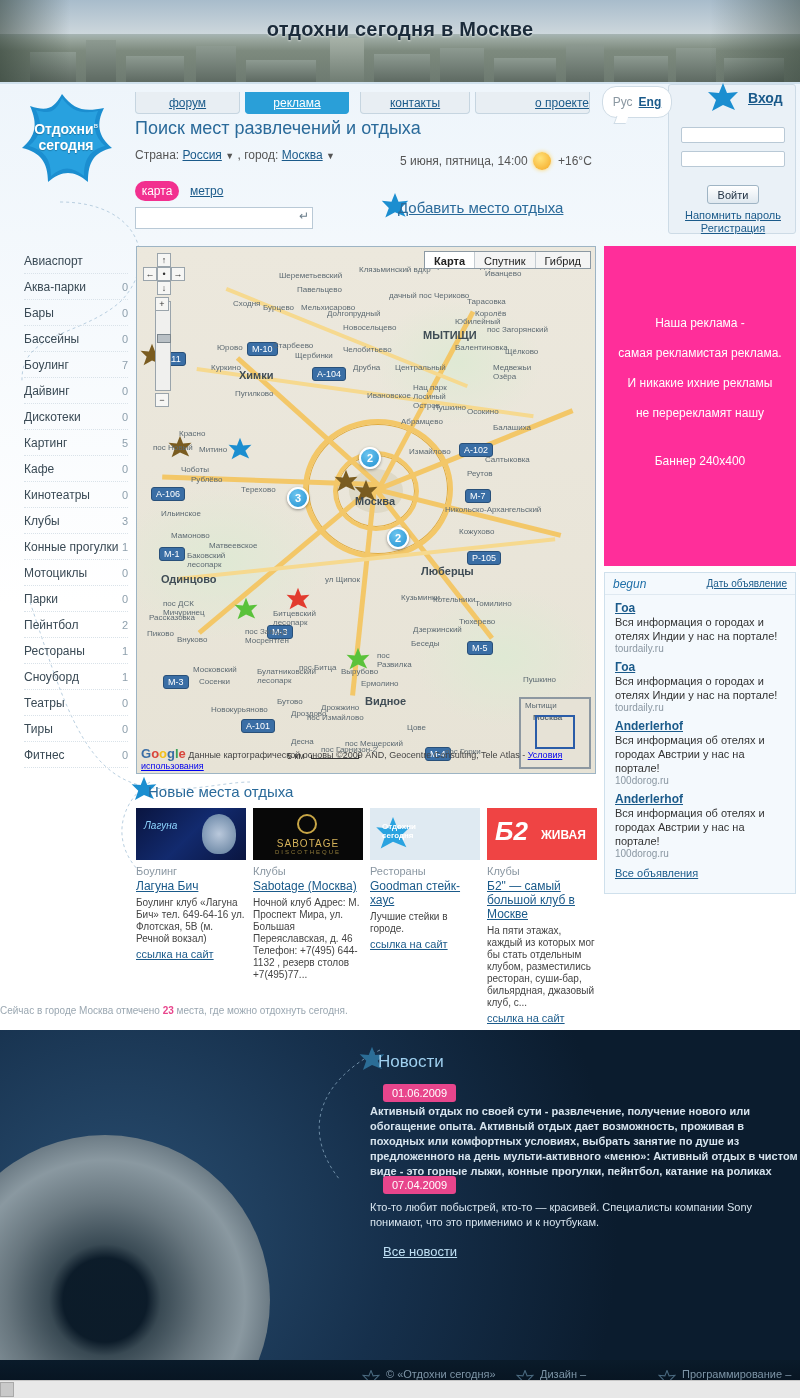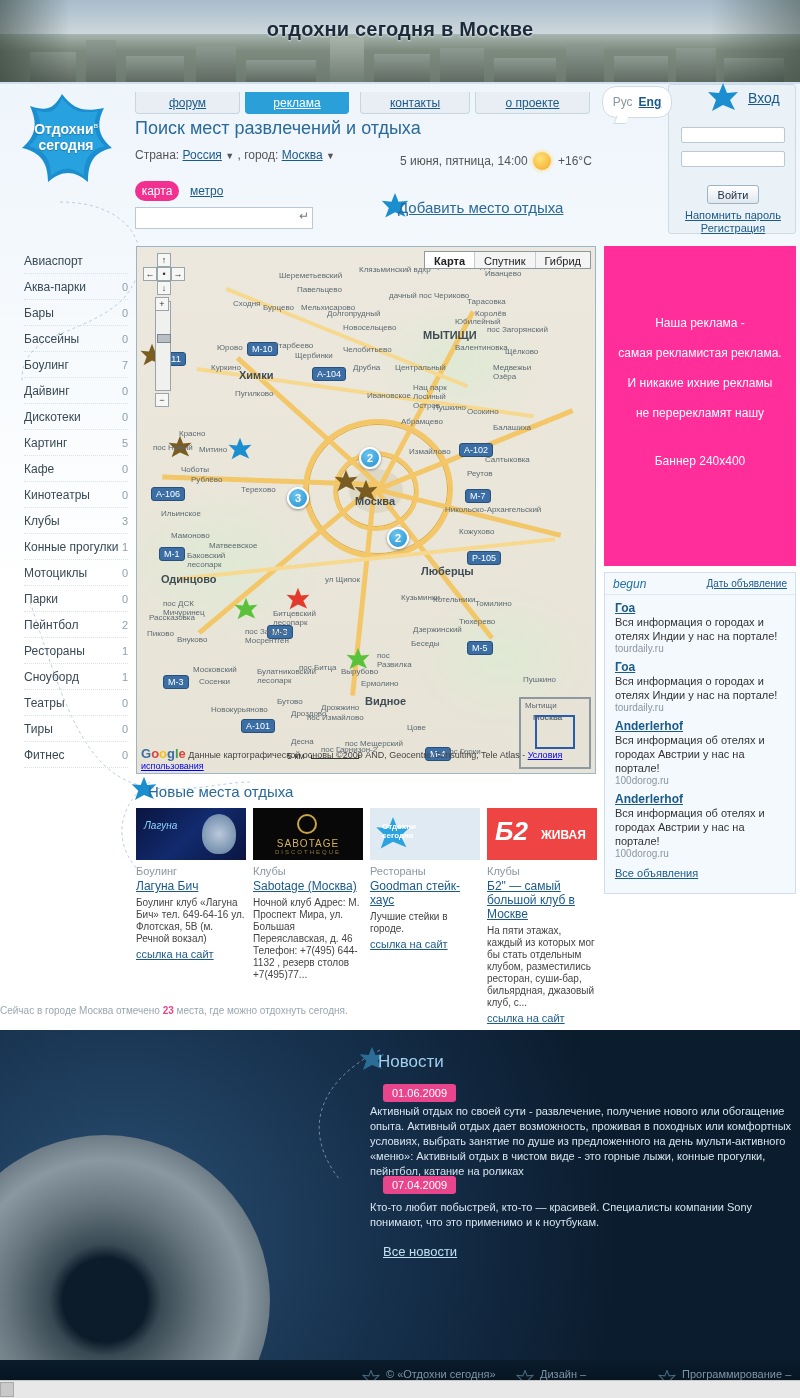--- a/index.html
+++ b/index.html
@@ -93,21 +93,21 @@
   .login-box {
     position:absolute; left:668px; top:84px; width:128px; height:150px;
     background:#eaf1f7; border:1px solid #cddbe6; border-radius:3px;
     z-index:9;
   }
   .login-star {
     position:absolute; left:706px; top:82px; width:34px; height:34px; z-index:12;
   }
   .login-label {
     position:absolute; left:748px; top:90px; font-size:14px; color:#1a5a8a;
-    text-decoration:underline; z-index:12;
+    text-decoration:underline; z-index:12;font-weight:bold;
   }
   .login-input {
     position:absolute; left:12px; width:104px; height:16px;
     border:1px solid #b9c9d6; background:#fff; border-radius:2px;
   }
   .login-input.one { top:42px; }
   .login-input.two { top:66px; }
   .login-btn {
     position:absolute; left:38px; top:100px; width:52px; height:19px;
     background: linear-gradient(to bottom,#fff,#dfe8ef);
@@ -357,21 +357,21 @@
 </div>
 <div class="logo-text">
   <span>Отдохни</span><span class="sup">в</span><br>
   <span>сегодня</span>
 </div>
 
 <div class="nav">
   <div class="tab" style="left:0;width:105px;"><span>форум</span></div>
   <div class="tab active" style="left:110px;width:104px;"><span>реклама</span></div>
   <div class="tab" style="left:225px;width:110px;"><span>контакты</span></div>
-  <div class="tab" style="left:340px;width:115px;"><span>о проекте</span></div>
+  <div class="tab" style="left:340px;width:115px;text-align:right;"><span>о проекте</span></div>
 </div>
 
 <div class="lang-bubble">
   <span class="lang-ru">Рус</span>
   <span class="lang-en">Eng</span>
   <div class="tail"></div>
 </div>
 
 <div class="login-box">
   <input class="login-input one" type="text" value="" style="">
@@ -726,21 +726,21 @@
   </svg>
 </div>
 <div class="news-star">
   <svg width="28" height="28" viewBox="0 0 34 34">
       <path d="M17 1 L21 11 L32 10 L24 18 L29 28 L17 23 L6 29 L10 18 L2 10 L13 11 Z" fill="#2b6d96"></path>
     </svg>
 </div>
 <div class="news-title">Новости</div>
 
 <div class="news-date" style="left:383px; top:1084px;">01.06.2009</div>
-<div class="news-text" style="left:370px; top:1104px;"> Активный отдых по своей сути - развлечение, получение нового или обогащение опыта. Активный отдых дает возможность, проживая в походных или комфортных условиях, выбрать занятие по душе из предложенного на день мульти-активного «меню»: Активный отдых в чистом виде - это горные лыжи, конные прогулки, пейнтбол, катание на роликах</div>
+<div class="news-text" style="left:370px; top:1104px;font-weight:bold;"> Активный отдых по своей сути - развлечение, получение нового или обогащение опыта. Активный отдых дает возможность, проживая в походных или комфортных условиях, выбрать занятие по душе из предложенного на день мульти-активного «меню»: Активный отдых в чистом виде - это горные лыжи, конные прогулки, пейнтбол, катание на роликах</div>
 
 <div class="news-date" style="left:383px; top:1176px;">07.04.2009</div>
 <div class="news-text" style="left:370px; top:1200px;">Кто-то любит побыстрей, кто-то — красивей. Специалисты компании Sony понимают, что это применимо и к ноутбукам.</div>
 
 <a class="news-all" href="#">Все новости</a>
 
 <div class="footer">
   <div class="footer-star" style="left:362px;">
     <svg width="18" height="18" viewBox="0 0 34 34">
         <path d="M17 1 L21 11 L32 10 L24 18 L29 28 L17 23 L6 29 L10 18 L2 10 L13 11 Z" fill="none" stroke="#4a6a80" stroke-width="2"></path>

